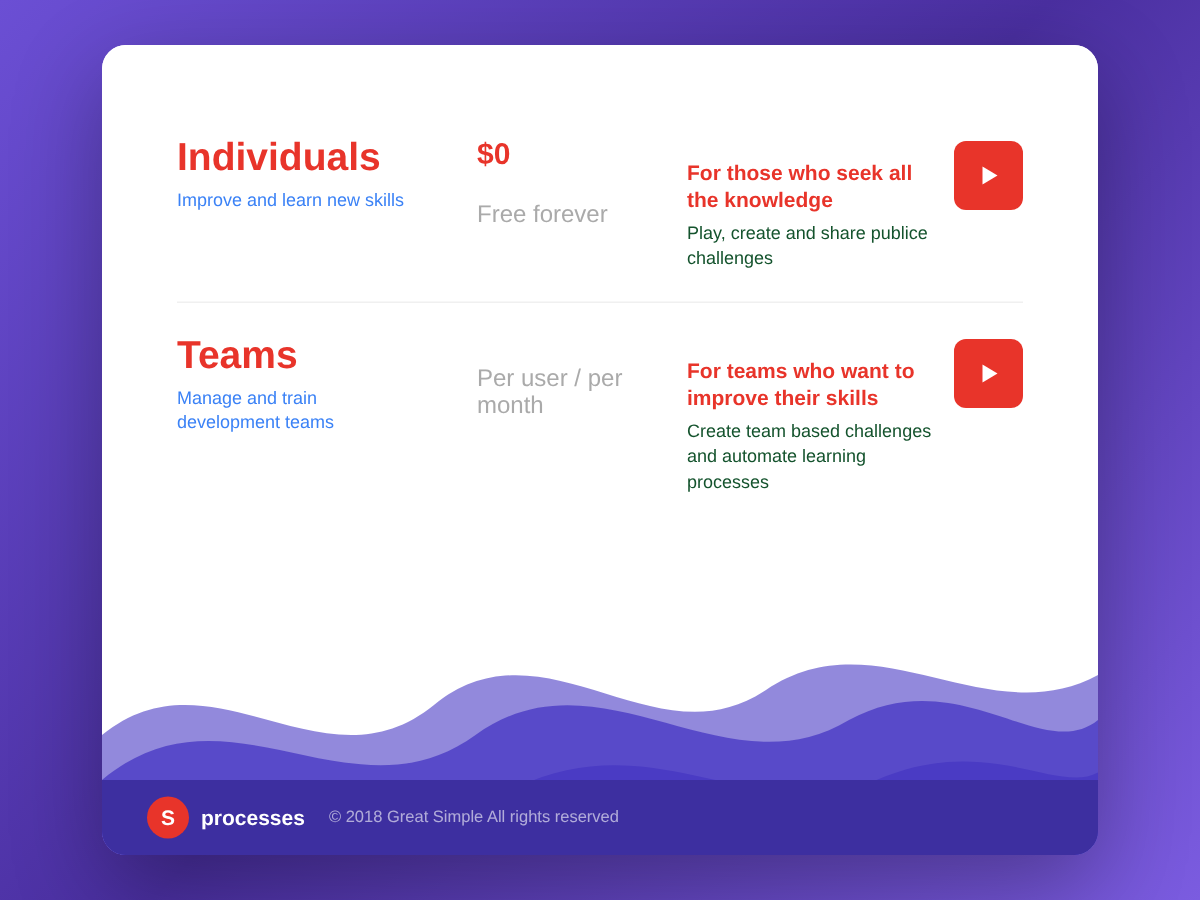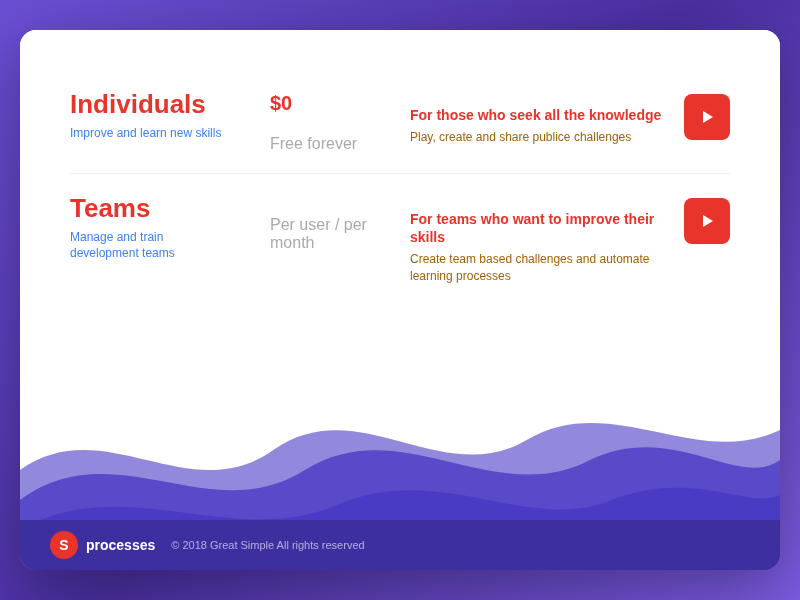--- a/index.html
+++ b/index.html
@@ -13,21 +13,21 @@
       font-family: -apple-system, BlinkMacSystemFont, 'Segoe UI', sans-serif;
       overflow: hidden;
     }
     .outer-bg {
       position: absolute;
       inset: 0;
       background: linear-gradient(135deg, #6b4fd4 0%, #4a2fa0 50%, #7b5ce0 100%);
     }
     .card {
       position: relative;
-      width: 760px;
+      width: 664px;
       height: 540px;
       background: #fff;
       border-radius: 16px;
       overflow: hidden;
       box-shadow: 0 20px 60px rgba(0,0,0,0.3);
       display: flex;
       flex-direction: column;
     }
     .content-area {
       padding: 40px 50px 20px 50px;
@@ -82,21 +82,21 @@
     }
     .plan-desc-title {
       font-size: 14px;
       font-weight: 600;
       color: #e8342a;
       line-height: 1.3;
       margin-top: 14px;
     }
     .plan-desc-sub {
       font-size: 12px;
-      color: #a16207;
+      color: #14532d;
       margin-top: 5px;
       line-height: 1.4;
     }
     .plan-btn-col {
       width: 56px;
       flex-shrink: 0;
       display: flex;
       align-items: center;
       justify-content: flex-end;
       padding-top: 4px;

